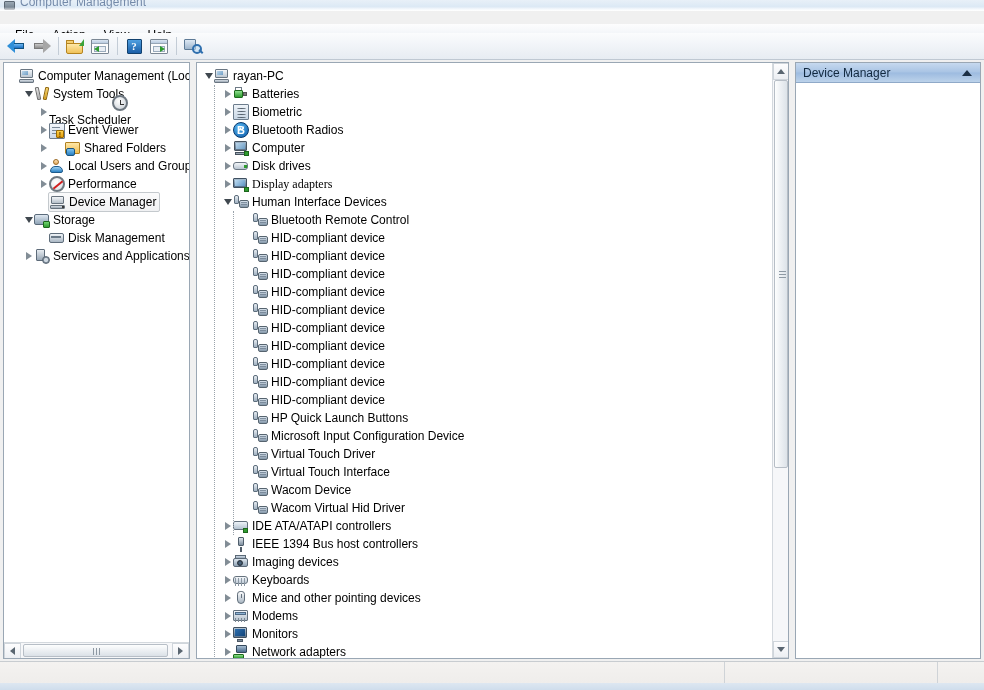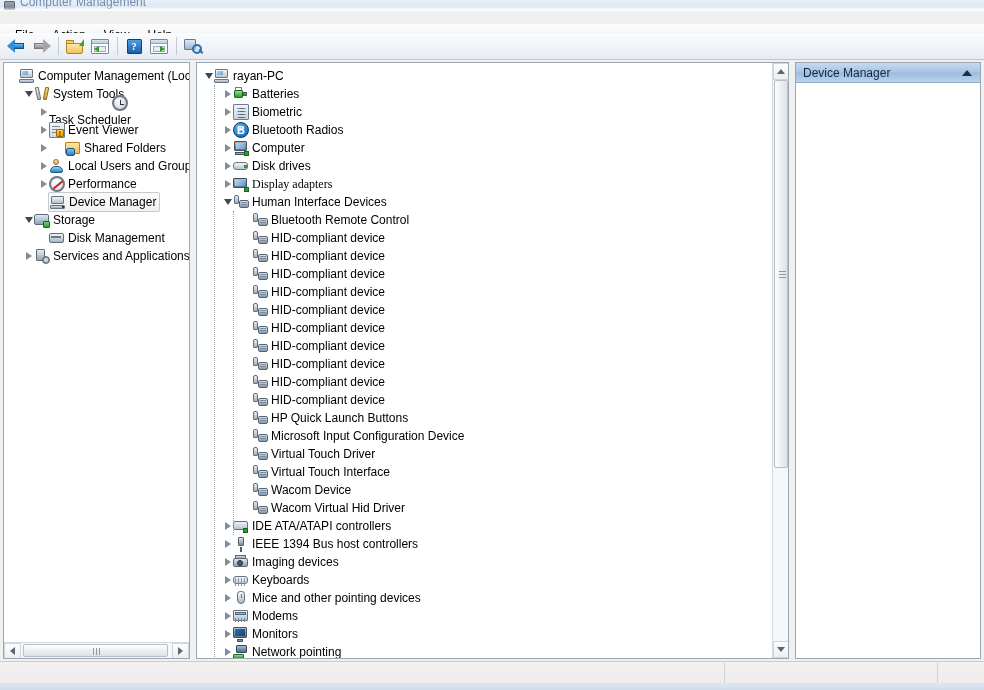--- a/index.html
+++ b/index.html
@@ -737,21 +737,21 @@
           </span>
           <span style="display: flex; align-items: flex-end; flex-direction: column;">
             <div class="ico ic-clock"></div>
             <span class="tlabel">Task Scheduler</span>
           </span>
         </div>
         <div class="trow" style="padding-left: 34px;">
           <span class="tri-slot">
             <span class="tri-out"></span>
           </span>
-          <span style="display: flex; align-items: center;">
+          <span style="display: flex; align-items: flex-end;">
             <div class="ico ic-event">
               <div class="line" style="top:3px"></div>
               <div class="line" style="top:6px"></div>
               <div class="line" style="top:9px"></div>
               <div class="badge">!</div>
             </div>
             <span class="tlabel">Event Viewer</span>
           </span>
         </div>
         <div class="trow" style="padding-left: 34px;">
@@ -1143,21 +1143,21 @@
           <span class="tlabel">Monitors</span>
         </div>
         <div class="trow" style="padding-left: 25px;">
           <span class="tri-slot">
             <span class="tri-out"></span>
           </span>
           <div class="ico ic-net">
             <div class="mon"></div>
             <div class="card"></div>
           </div>
-          <span class="tlabel">Network pointing</span>
+          <span class="tlabel">Network adapters</span>
         </div>
         <div class="connector" style="left: 17px; top: 22px; height: 576px;"></div>
         <div class="connector" style="left: 36px; top: 148px; height: 324px;"></div>
       </div>
     <div class="vscroll">
       <div class="sb-arrow up">
           <div class="sb-tri-up"></div>
         </div>
       <div class="sb-arrow down">
           <div class="sb-tri-down"></div>

